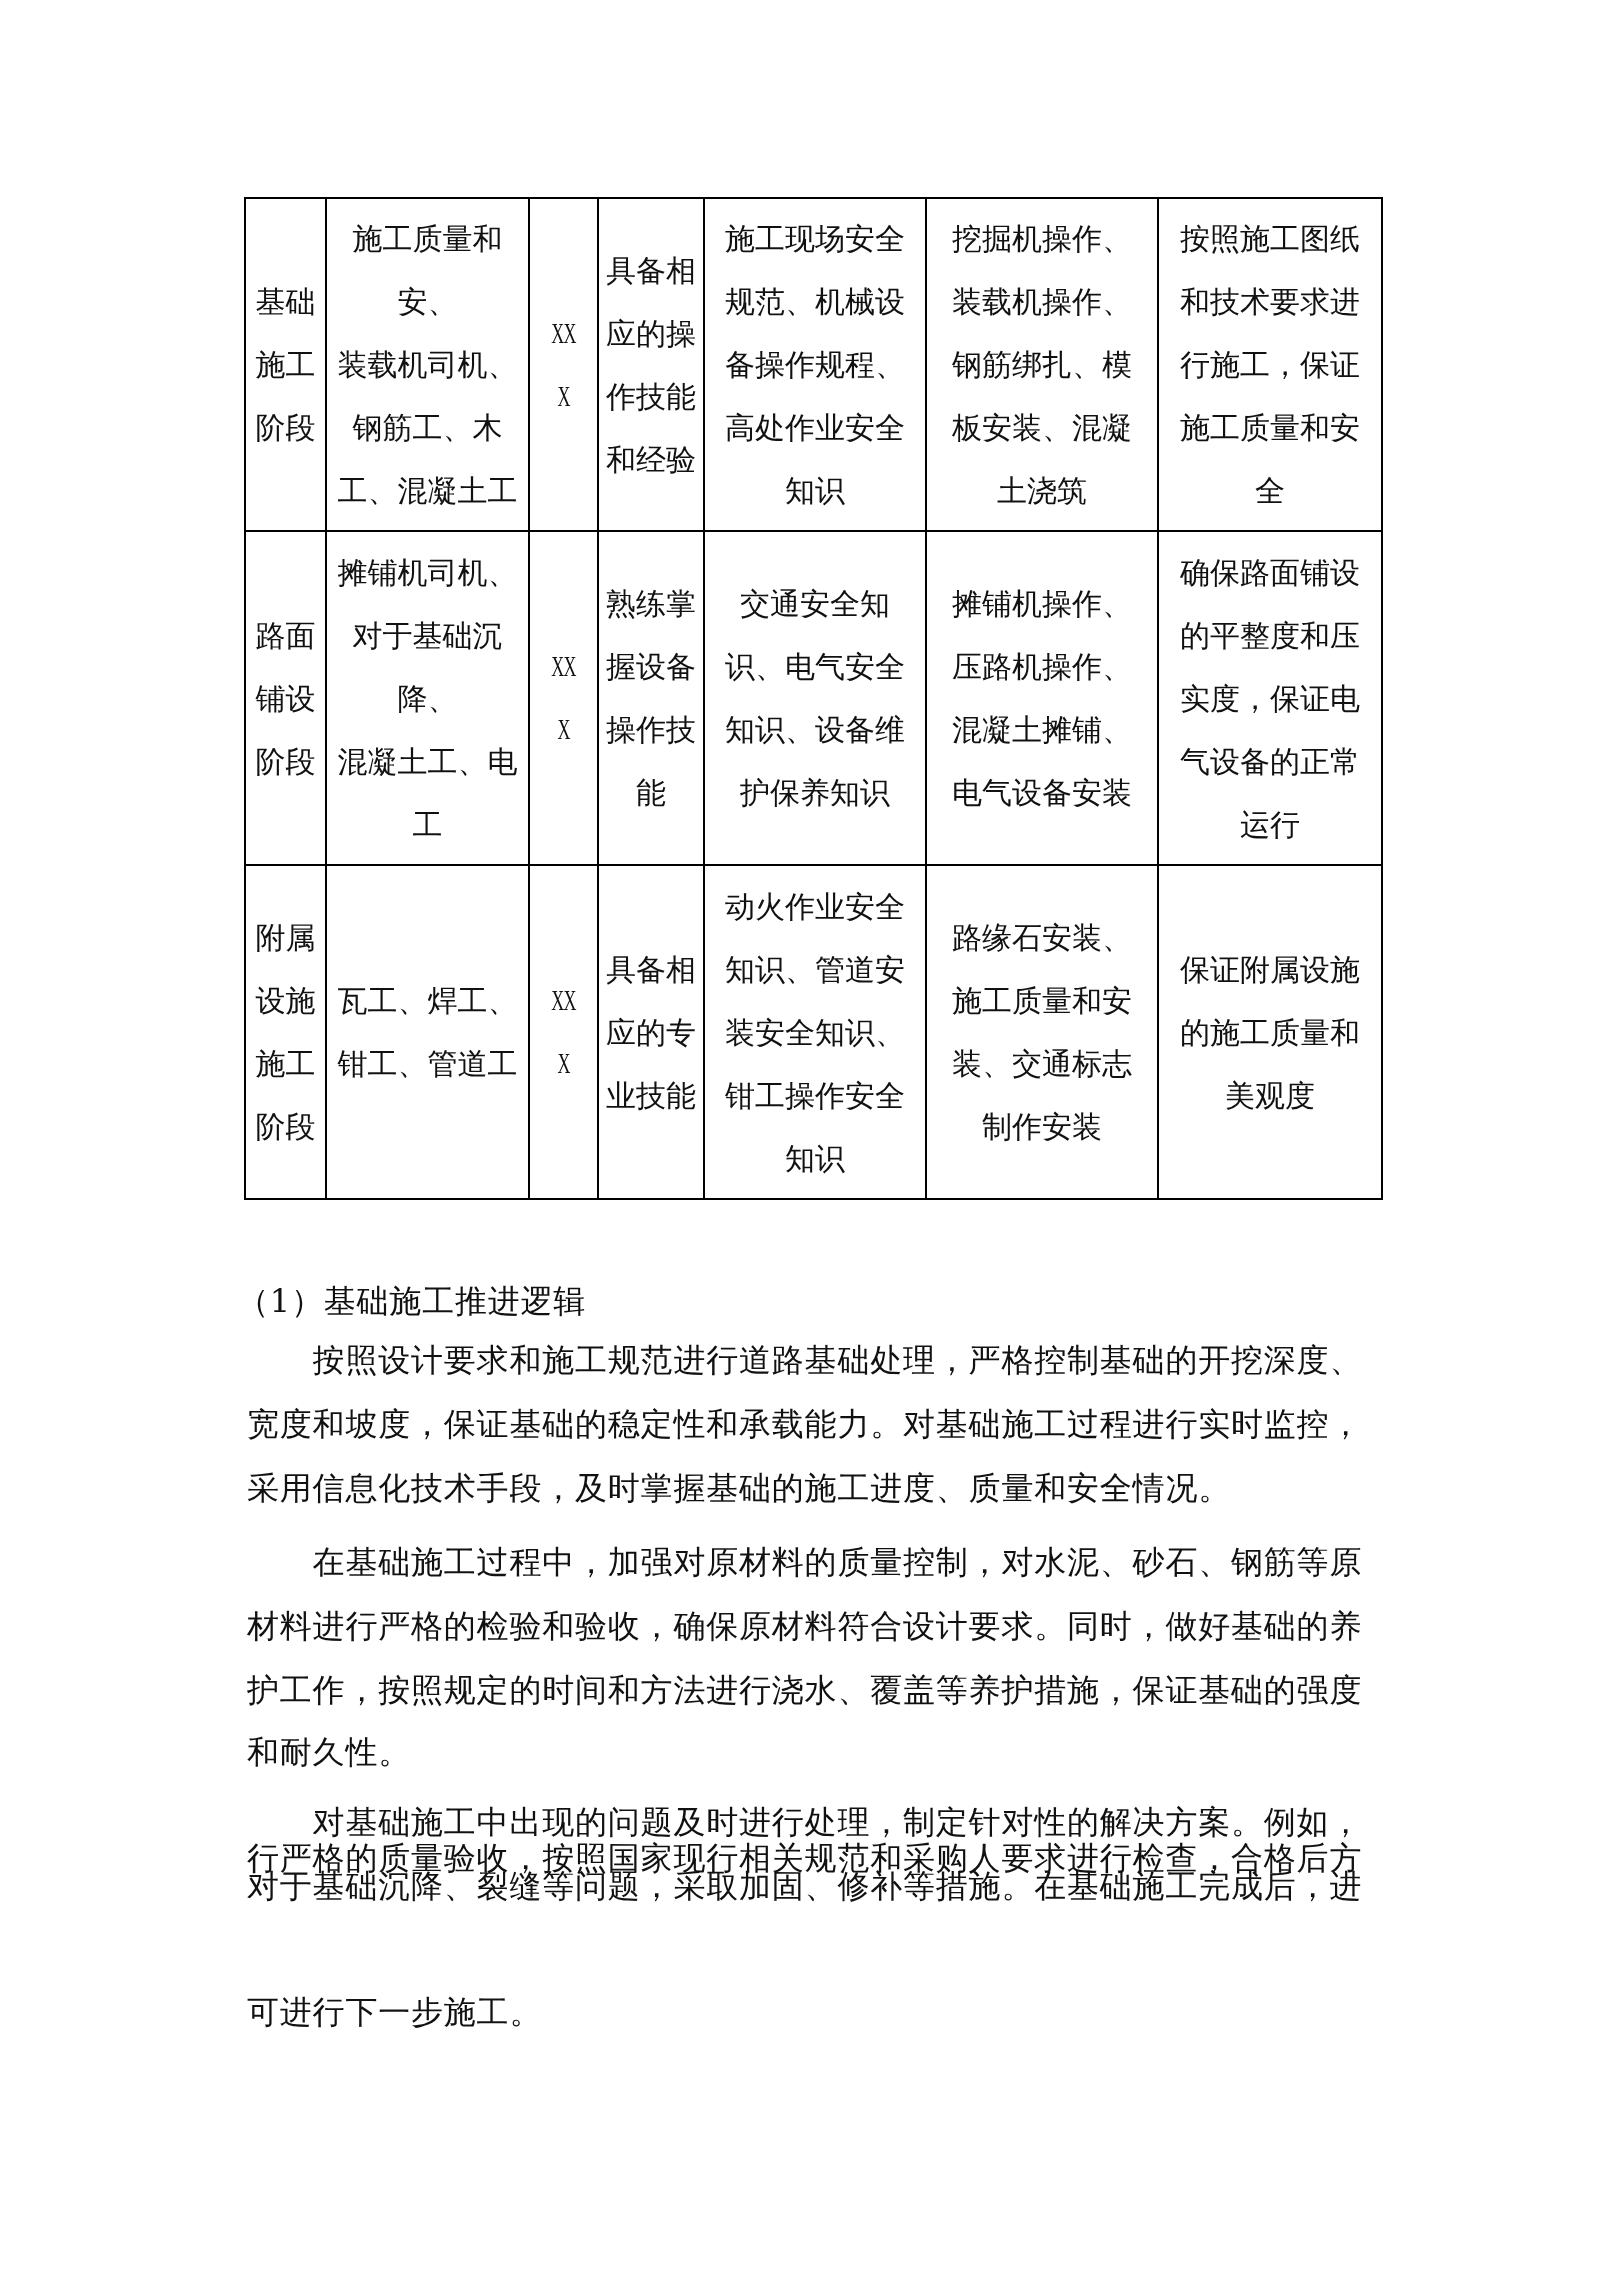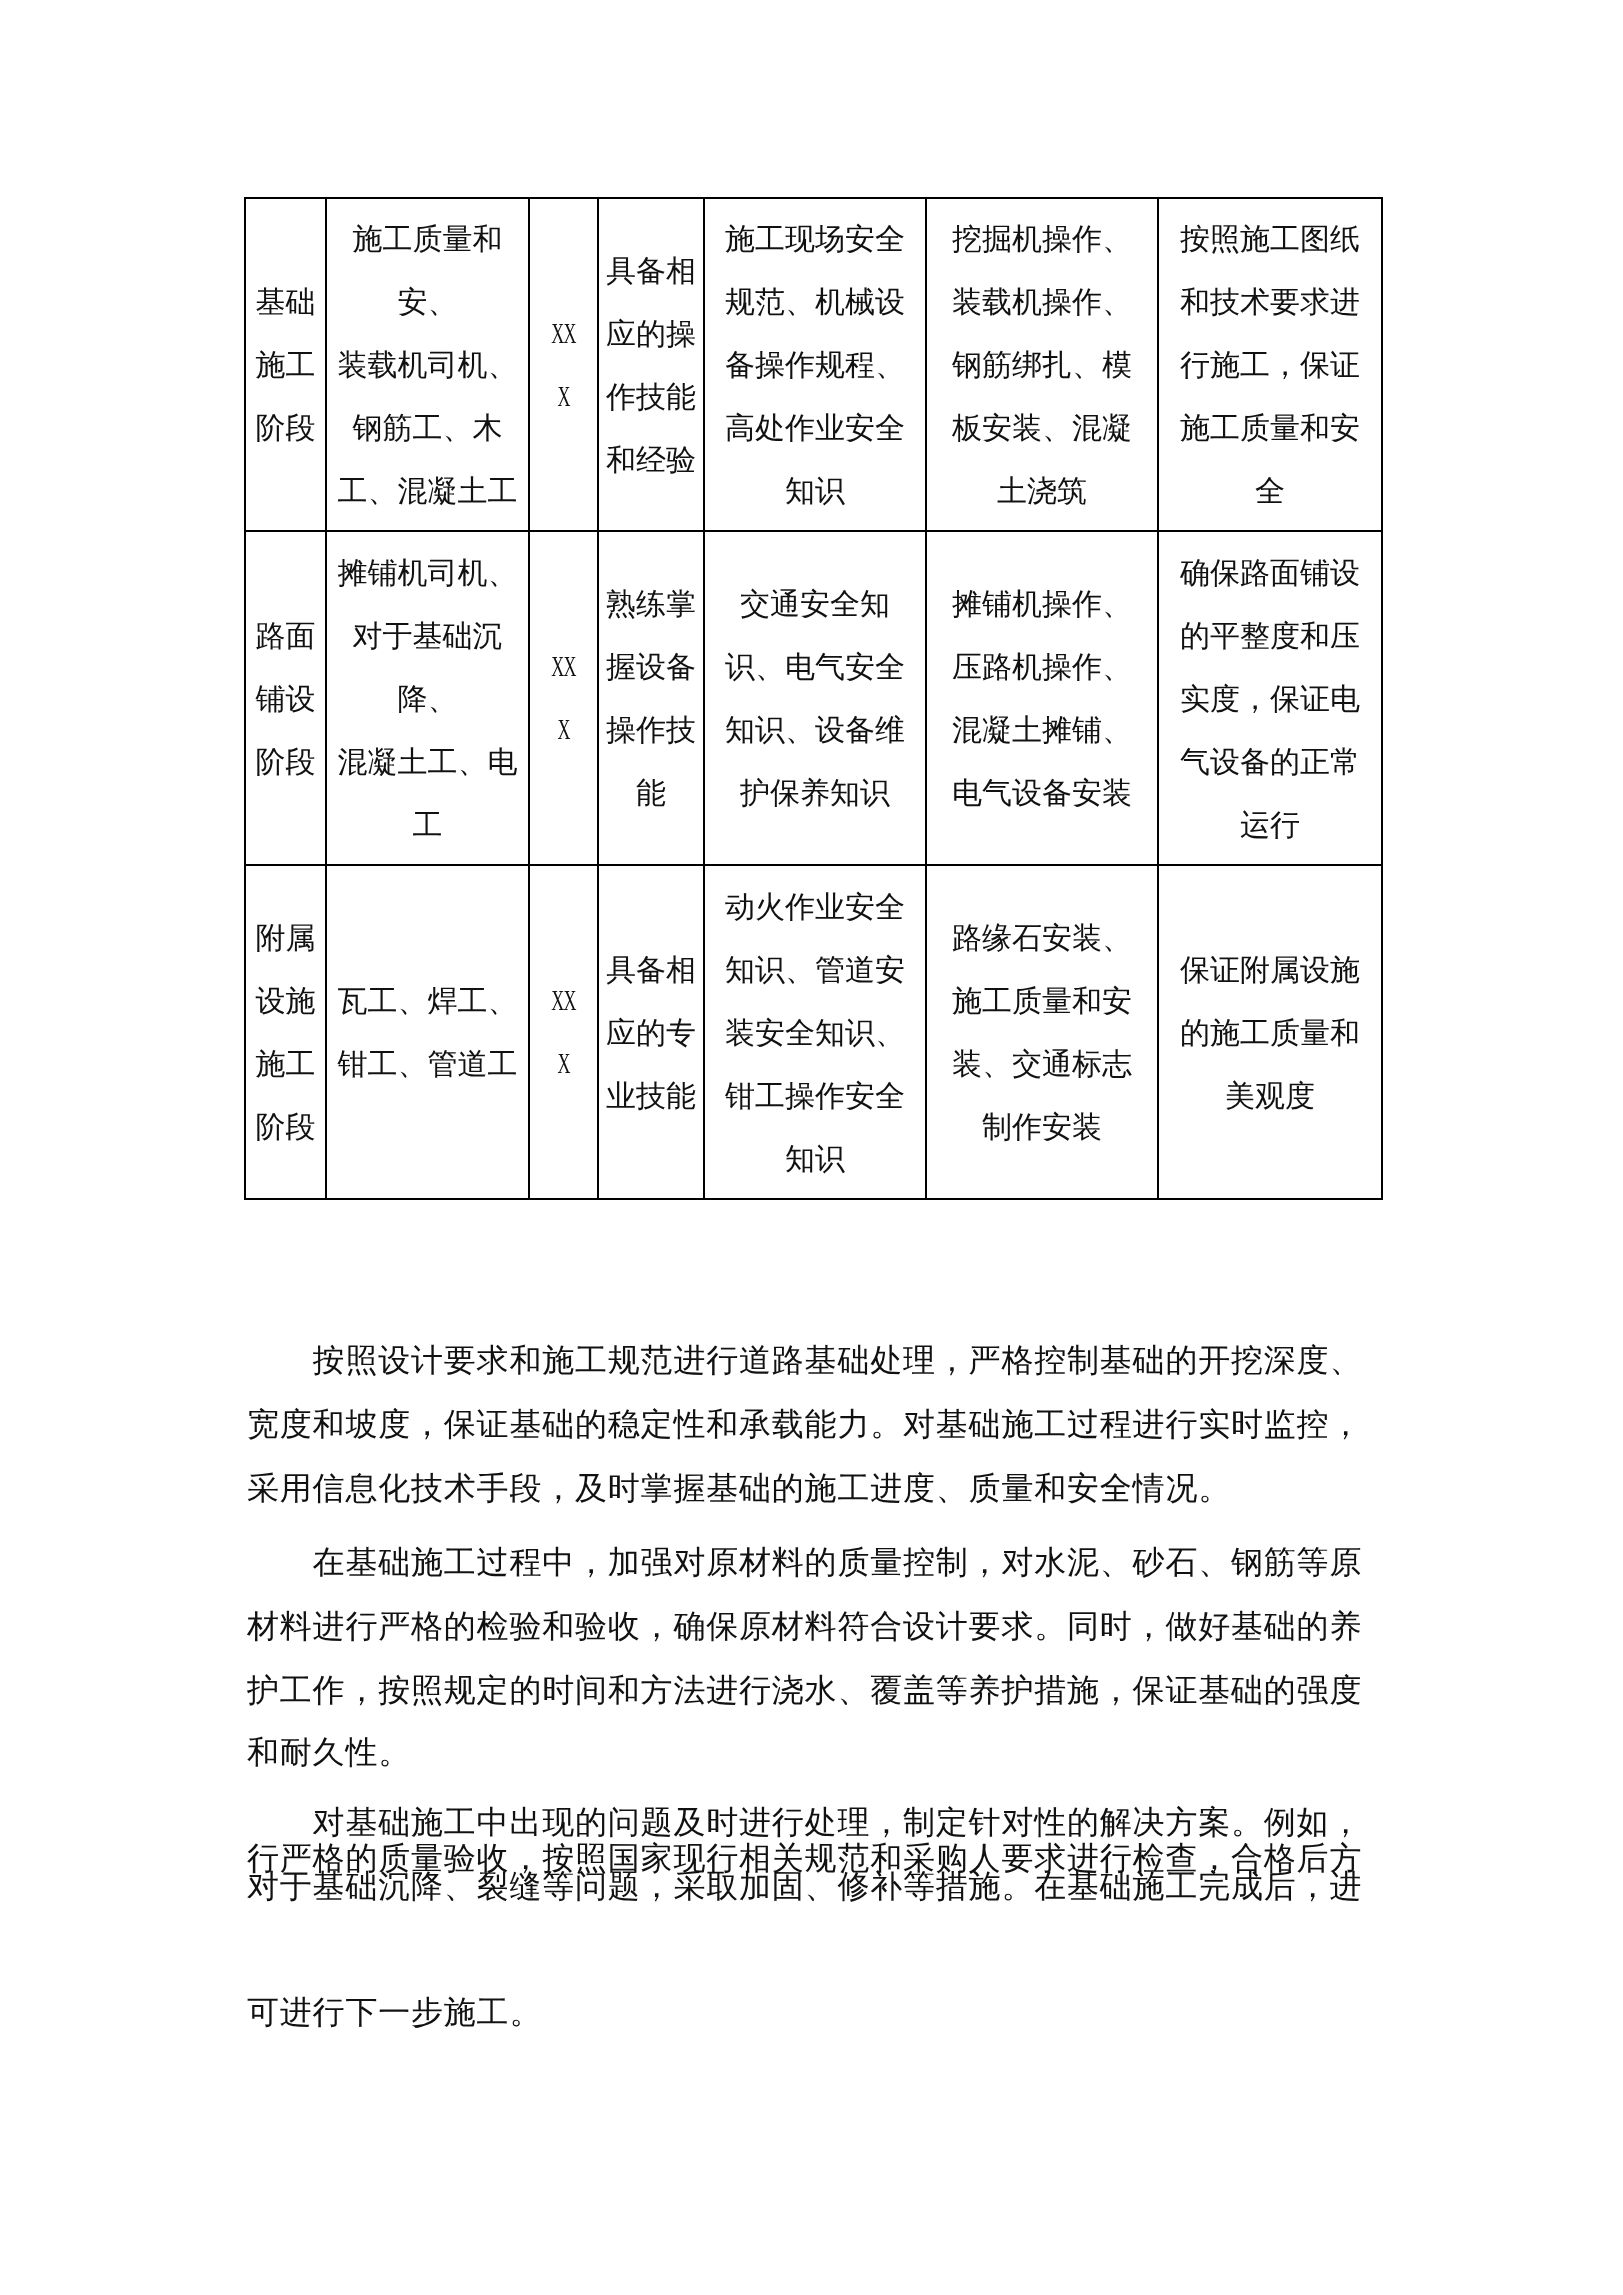--- a/index.html
+++ b/index.html
@@ -168,20 +168,21 @@
         </div></td>
         <td><div class="cell-inner">
           <div>保证附属设施</div>
           <div>的施工质量和</div>
           <div>美观度</div>
         </div></td>
       </tr>
     </tbody>
   </table>
 
+  <div class="para-line" style="top:1269px; left:237px">（1）基础施工推进逻辑</div>
 
   <div>
     <div class="para-line" style="top:1328px">　　按照设计要求和施工规范进行道路基础处理，严格控制基础的开挖深度、</div>
     <div class="para-line" style="top:1392px">宽度和坡度，保证基础的稳定性和承载能力。对基础施工过程进行实时监控，</div>
     <div class="para-line" style="top:1456px">采用信息化技术手段，及时掌握基础的施工进度、质量和安全情况。</div>
   </div>
 
   <div>
     <div class="para-line" style="top:1530px">　　在基础施工过程中，加强对原材料的质量控制，对水泥、砂石、钢筋等原</div>
     <div class="para-line" style="top:1594px">材料进行严格的检验和验收，确保原材料符合设计要求。同时，做好基础的养</div>

